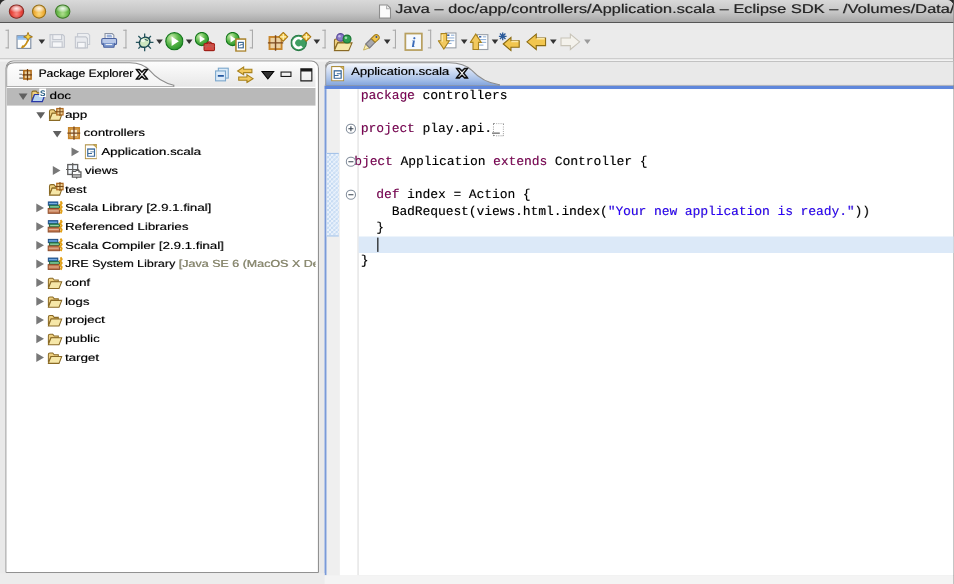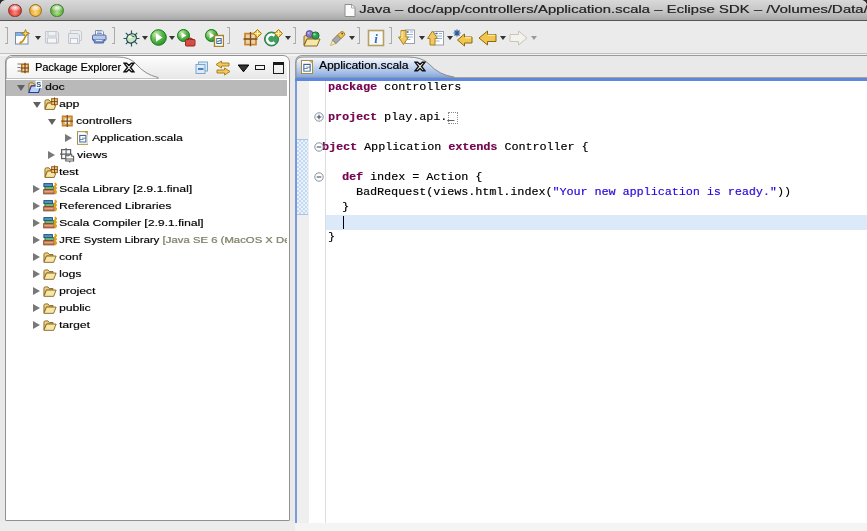--- a/index.html
+++ b/index.html
@@ -29,21 +29,21 @@
   .tri.o{border-left:4.8px solid transparent;border-right:4.8px solid transparent;border-top:6.5px solid #606060;}
   .ticon{position:absolute;top:1px;width:15px;height:15px;}
   
   #edpanel{position:absolute;left:295px;top:55px;width:572px;height:468px;}
   #edhead{position:absolute;left:0;top:0;width:572px;height:21px;background:#e9e9e9;border-top:1px solid #9a9a9a;border-left:1px solid #9a9a9a;border-bottom:1px solid #a8a29a;border-radius:7px 0 0 0;}
   #edband{position:absolute;left:0;top:23px;width:572px;height:3.2px;background:#5f87dc;}
   #edbody{position:absolute;left:0;top:26.2px;width:572px;height:442px;background:#fff;border-left:2.5px solid #7a9ad8;}
   #edruler{position:absolute;left:0;top:0;width:12px;height:442px;background:#efefef;}
   #edfold{position:absolute;left:12px;top:0;width:16px;height:442px;background:#fff;border-right:1px solid #ddd;}
   .cl{position:absolute;left:0;white-space:pre;font-family:"Liberation Mono",monospace;font-size:11.7px;height:15px;line-height:15px;color:#000;text-shadow:0.35px 0 0 rgba(0,0,0,0.4);}
-  .kw{color:#7f0055;font-weight:bold;}
+  .kw{color:#7f0055;font-weight:normal;}
   .str{color:#2a00ff;}
 </style>
 </head>
 <body>
 <div id="win">
   <div id="titlebar">
     <div class="tl" style="left:8.3px;background:radial-gradient(ellipse 55% 35% at 50% 25%,rgba(255,255,255,.95) 0%,rgba(255,255,255,.5) 55%,rgba(255,255,255,0) 100%),radial-gradient(circle at 50% 70%,#f98e86 0%,#e8453c 45%,#cc3830 80%,#b02a24 100%);border:1px solid #8e2e28;"></div>
     <div class="tl" style="left:28.8px;background:radial-gradient(ellipse 55% 35% at 50% 25%,rgba(255,255,255,.95) 0%,rgba(255,255,255,.5) 55%,rgba(255,255,255,0) 100%),radial-gradient(circle at 50% 70%,#fbd97e 0%,#efae38 45%,#d89a28 80%,#bd851e 100%);border:1px solid #9a7218;"></div>
     <div class="tl" style="left:50.3px;background:radial-gradient(ellipse 55% 35% at 50% 25%,rgba(255,255,255,.95) 0%,rgba(255,255,255,.5) 55%,rgba(255,255,255,0) 100%),radial-gradient(circle at 50% 70%,#b2e090 0%,#6cbb4c 45%,#50a235 80%,#3f8a28 100%);border:1px solid #3f7d28;"></div>
     <svg class="abs" style="left:344px;top:3px;" width="12" height="15" viewBox="0 0 12 15">

